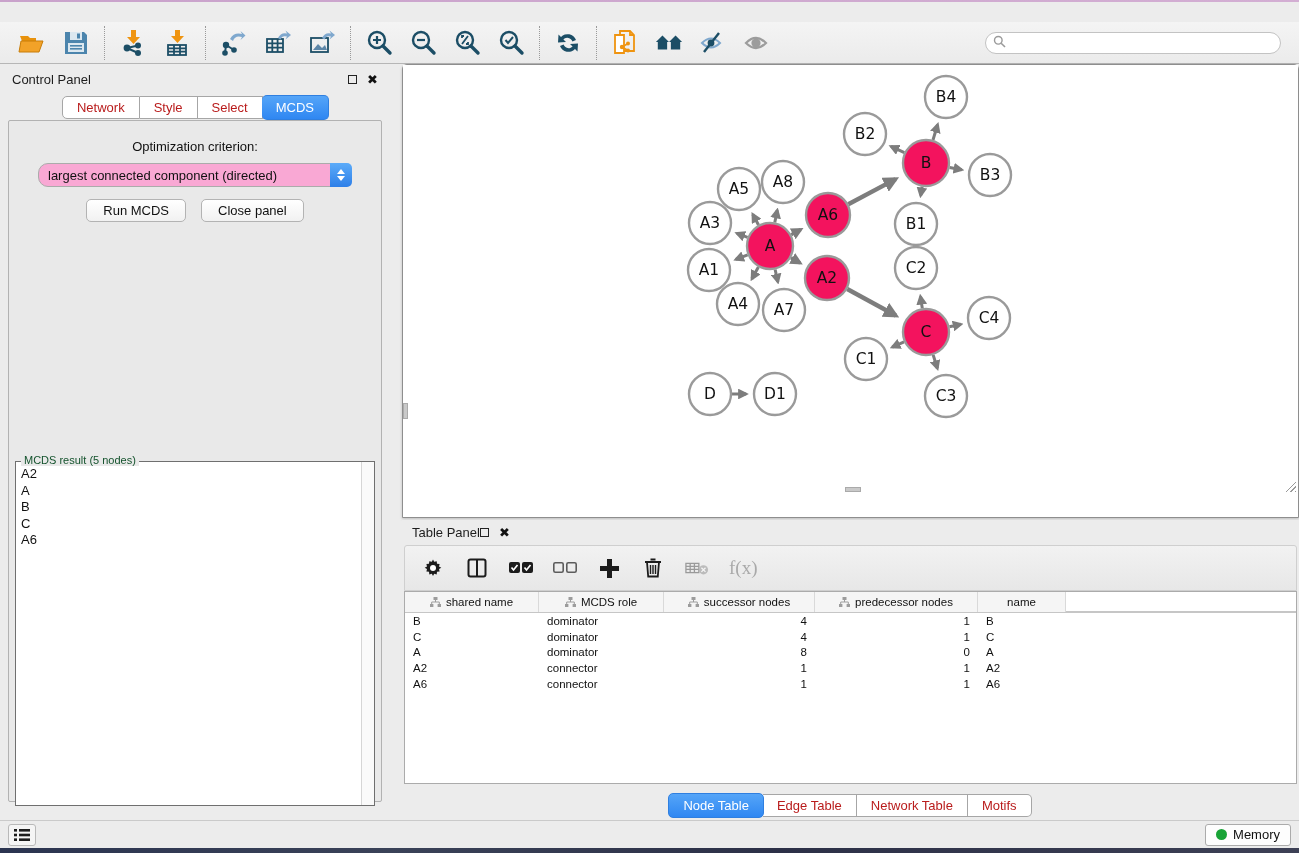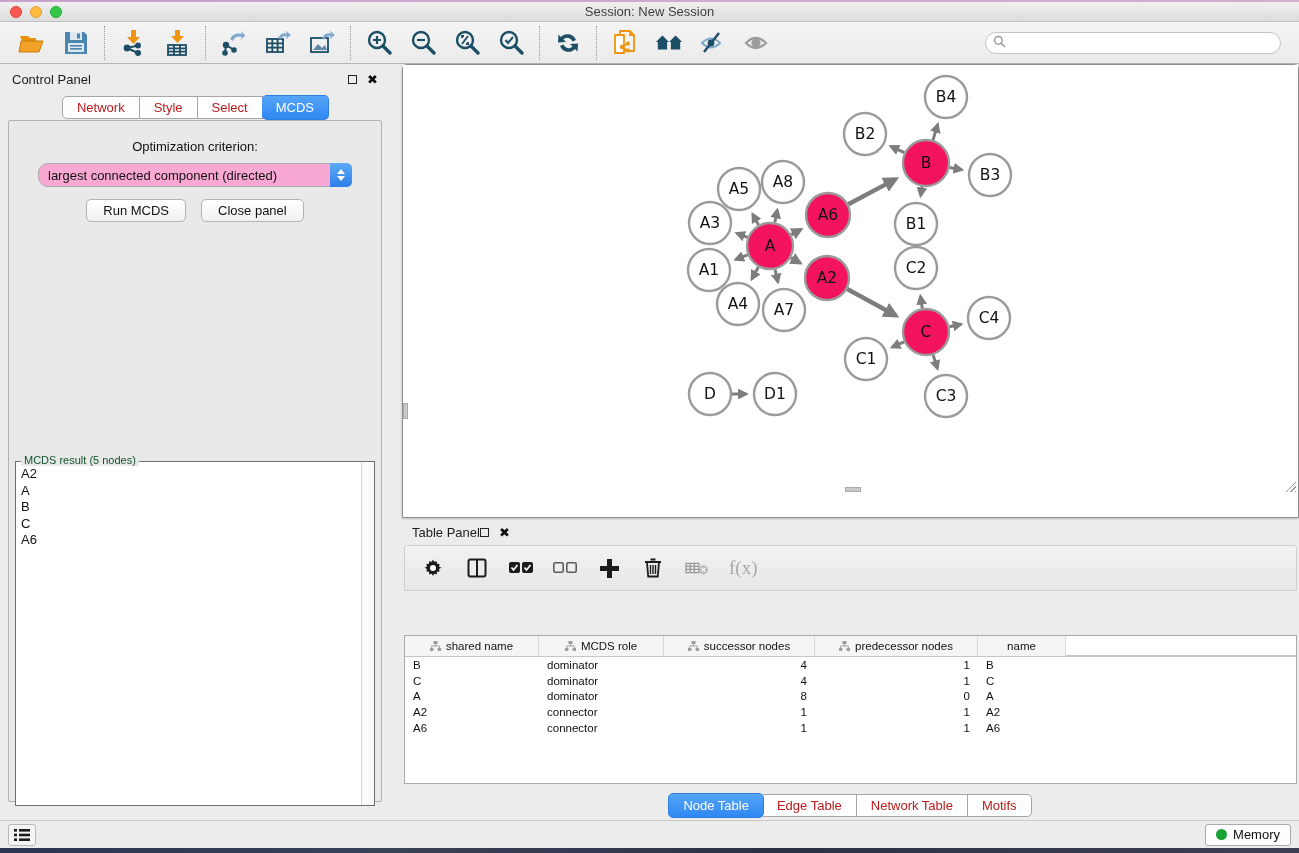--- a/index.html
+++ b/index.html
@@ -97,21 +97,21 @@
   .table-panel { position:absolute; left:0; top:456px; width:897px; height:300px; background:#ececec; }
   .tp-head { height:25px; display:flex; align-items:center; padding:0 10px; }
   .tp-toolbar { height:46px; margin:0 2px; background:linear-gradient(#f2f2f2,#e7e7e7);
     border:1px solid #cfcfcf; border-radius:3px 3px 0 0;
     display:flex; align-items:center; gap:20px; padding:0 16px; }
   .tp-icon { width:24px; height:24px; display:flex; align-items:center; justify-content:center; }
   .fx-label { font-family:"Liberation Serif","DejaVu Serif",serif; 
     font-size:19px; color:#a9a9a9; }
 
   .data-table { position:absolute; left:2px; right:2px; top:71px; bottom:36px;
-    background:#fff; border:1px solid #ababab; overflow:hidden;margin-top:44px; }
+    background:#fff; border:1px solid #ababab; overflow:hidden; }
   .dt-header { display:flex; height:21px; background:#f5f5f5; border-bottom:1px solid #c6c6c6; }
   .dt-hcell { display:flex; align-items:center; justify-content:center; gap:5px;
     font-size:11.5px; color:#111; border-right:1px solid #d9d9d9; }
   .dt-row { display:flex; height:15.8px; align-items:center; }
   .dt-cell { font-size:11.5px; color:#111; padding:0 8px; white-space:nowrap; overflow:hidden; }
   .num { text-align:right; }
   .tree-icon { opacity:.55; }
 
   .tp-tabs { position:absolute; left:0; right:0; bottom:3px; display:flex; justify-content:center; }
 
@@ -128,28 +128,20 @@
   .bottom-strip { position:absolute; left:0; top:848px; width:100%; height:5px;
     background:linear-gradient(90deg,#2b3450,#3a4258 30%,#2c3047 60%,#3d4055); }
 </style>
 </head>
 <body>
 
 <div class="screen">
 
   <div class="top-strip"></div>
 
-  <div class="titlebar">
-    <div class="titlebar-title">Session: New Session</div>
-    <div class="traffic">
-      <span class="light red"></span>
-      <span class="light yellow"></span>
-      <span class="light green"></span>
-    </div>
-  </div>
 
   <div class="toolbar">
     <div class="tb-group" style="padding-left:8px;">
       <span class="tb-icon">
         <svg width="28" height="26" viewBox="0 0 28 26">
             <path d="M2 6 h8 l2 2 h6 v3 H4 z" fill="#e8920c"></path>
             <path d="M3 11 h22 l-4 11 H1 z" fill="#f2a228" stroke="#c87d08" stroke-width="1"></path>
           </svg>
       </span>
       <span class="tb-icon">

